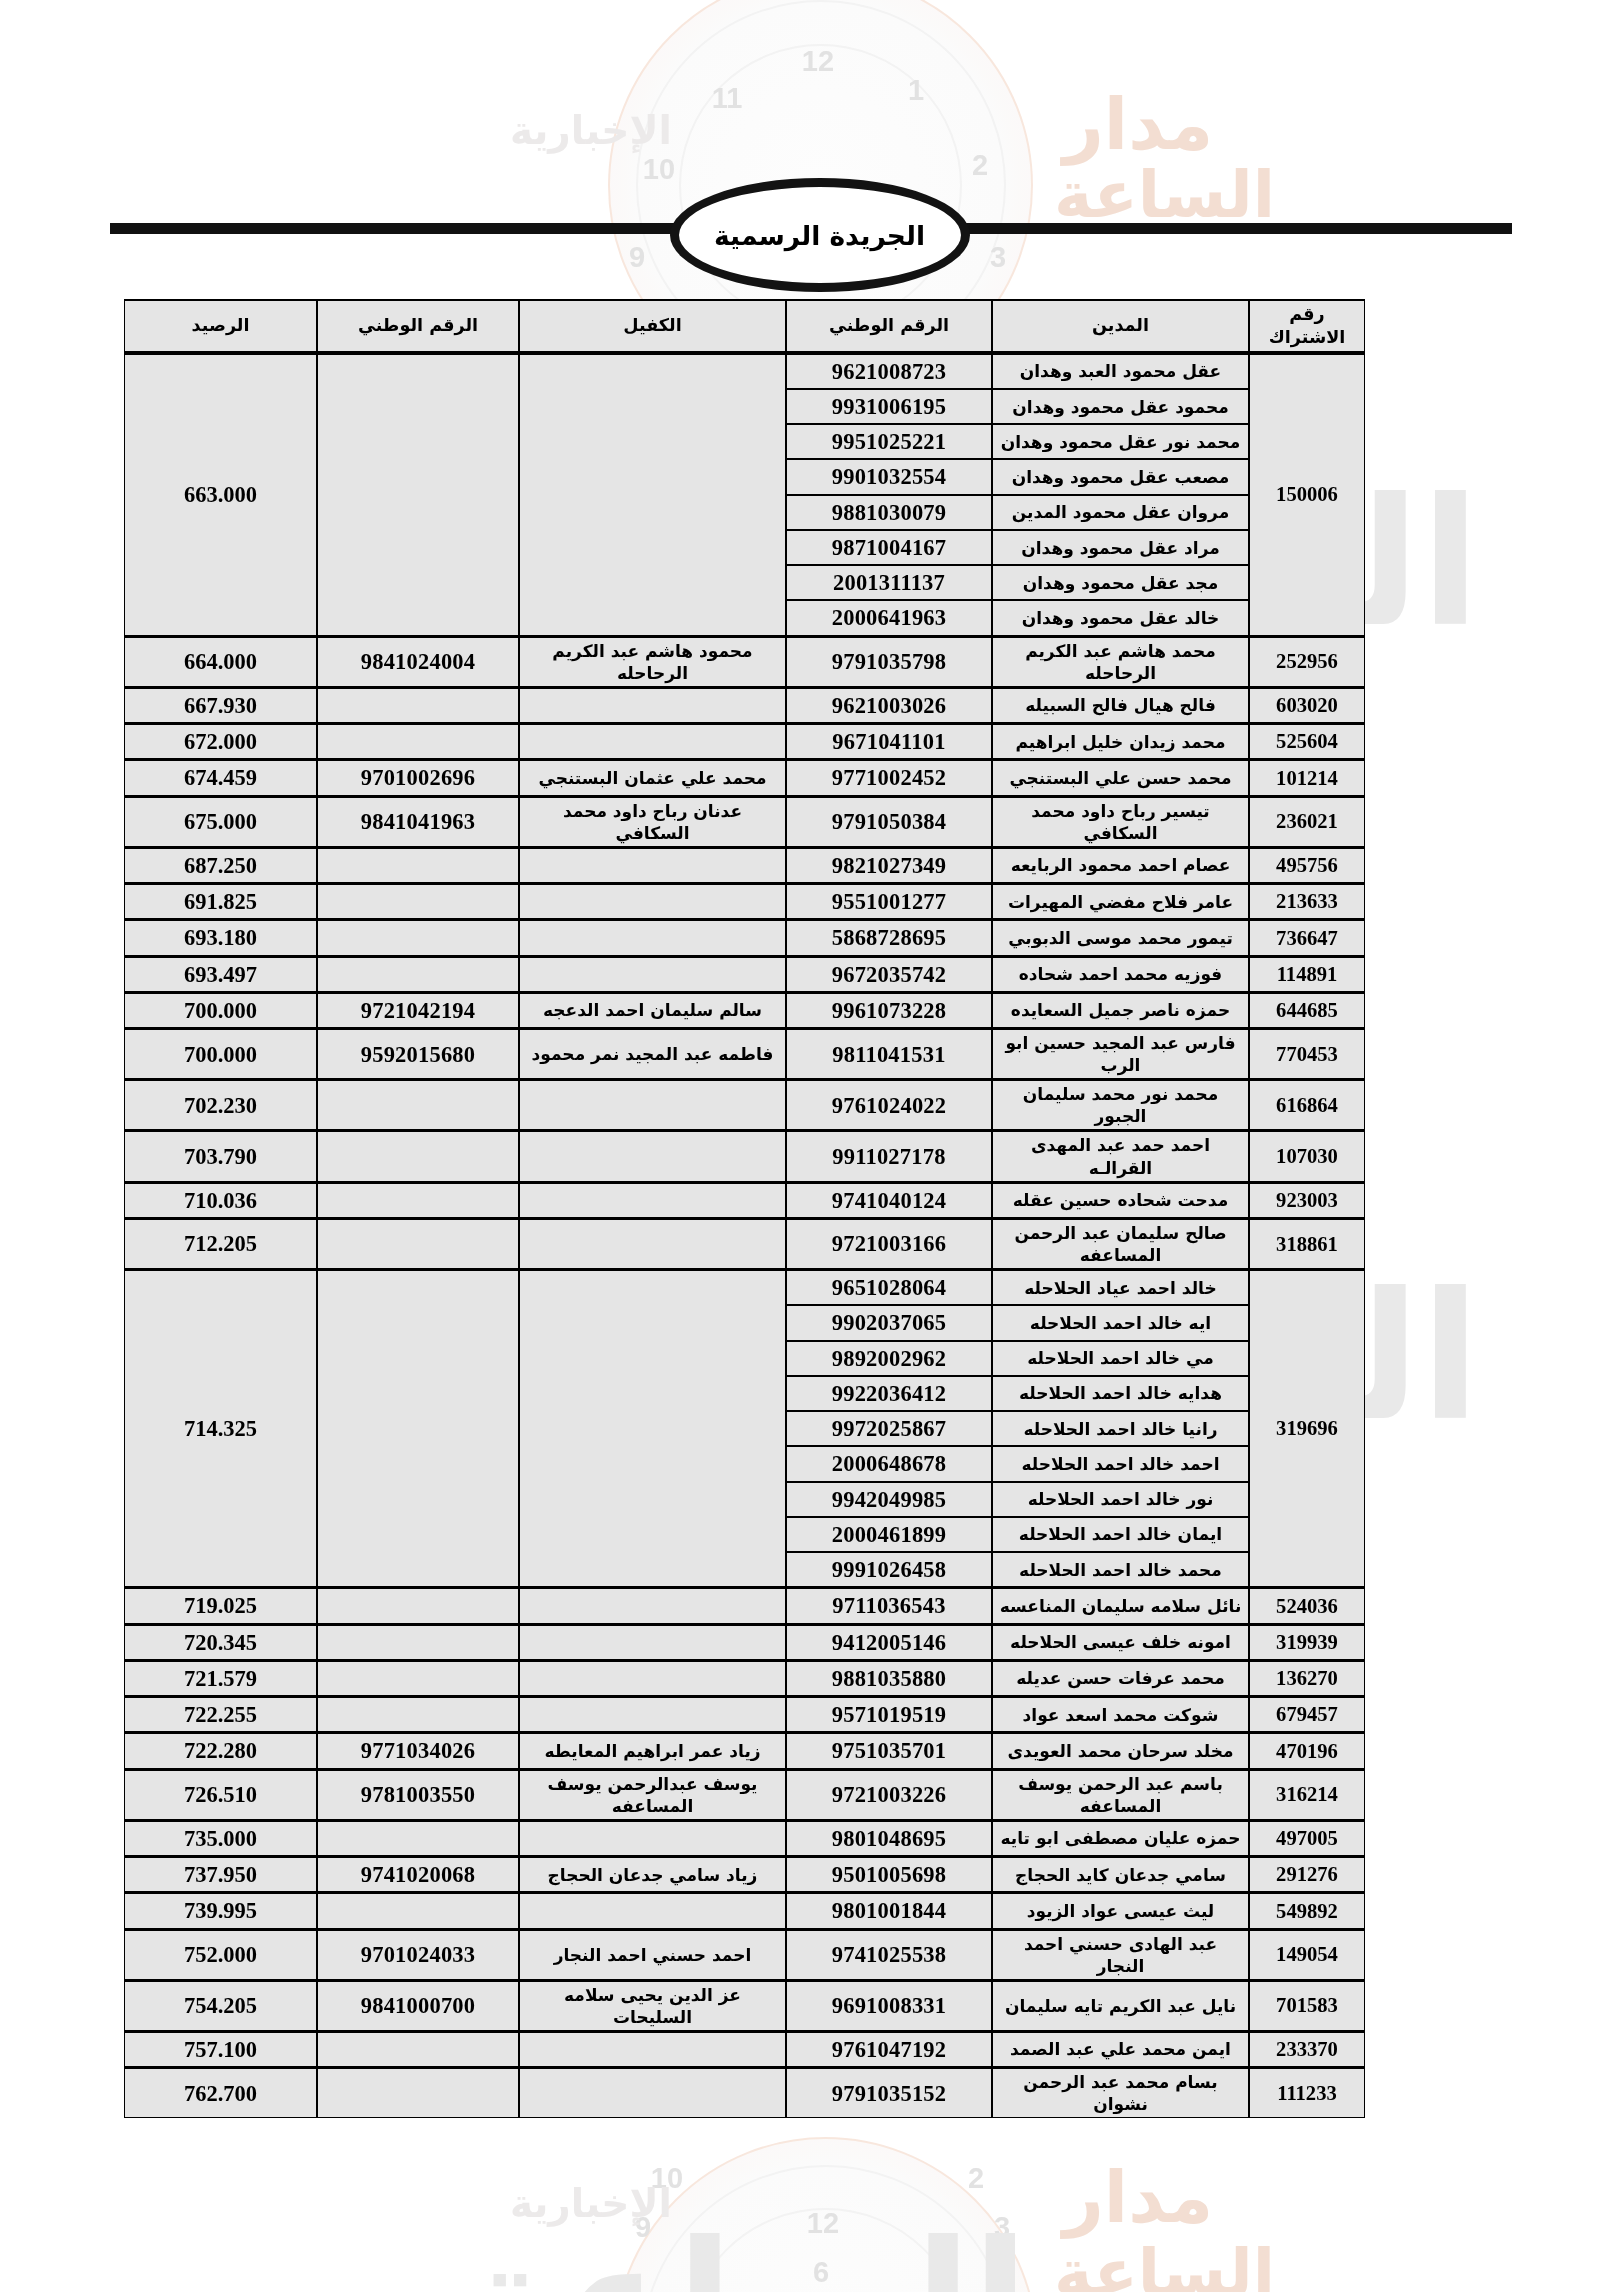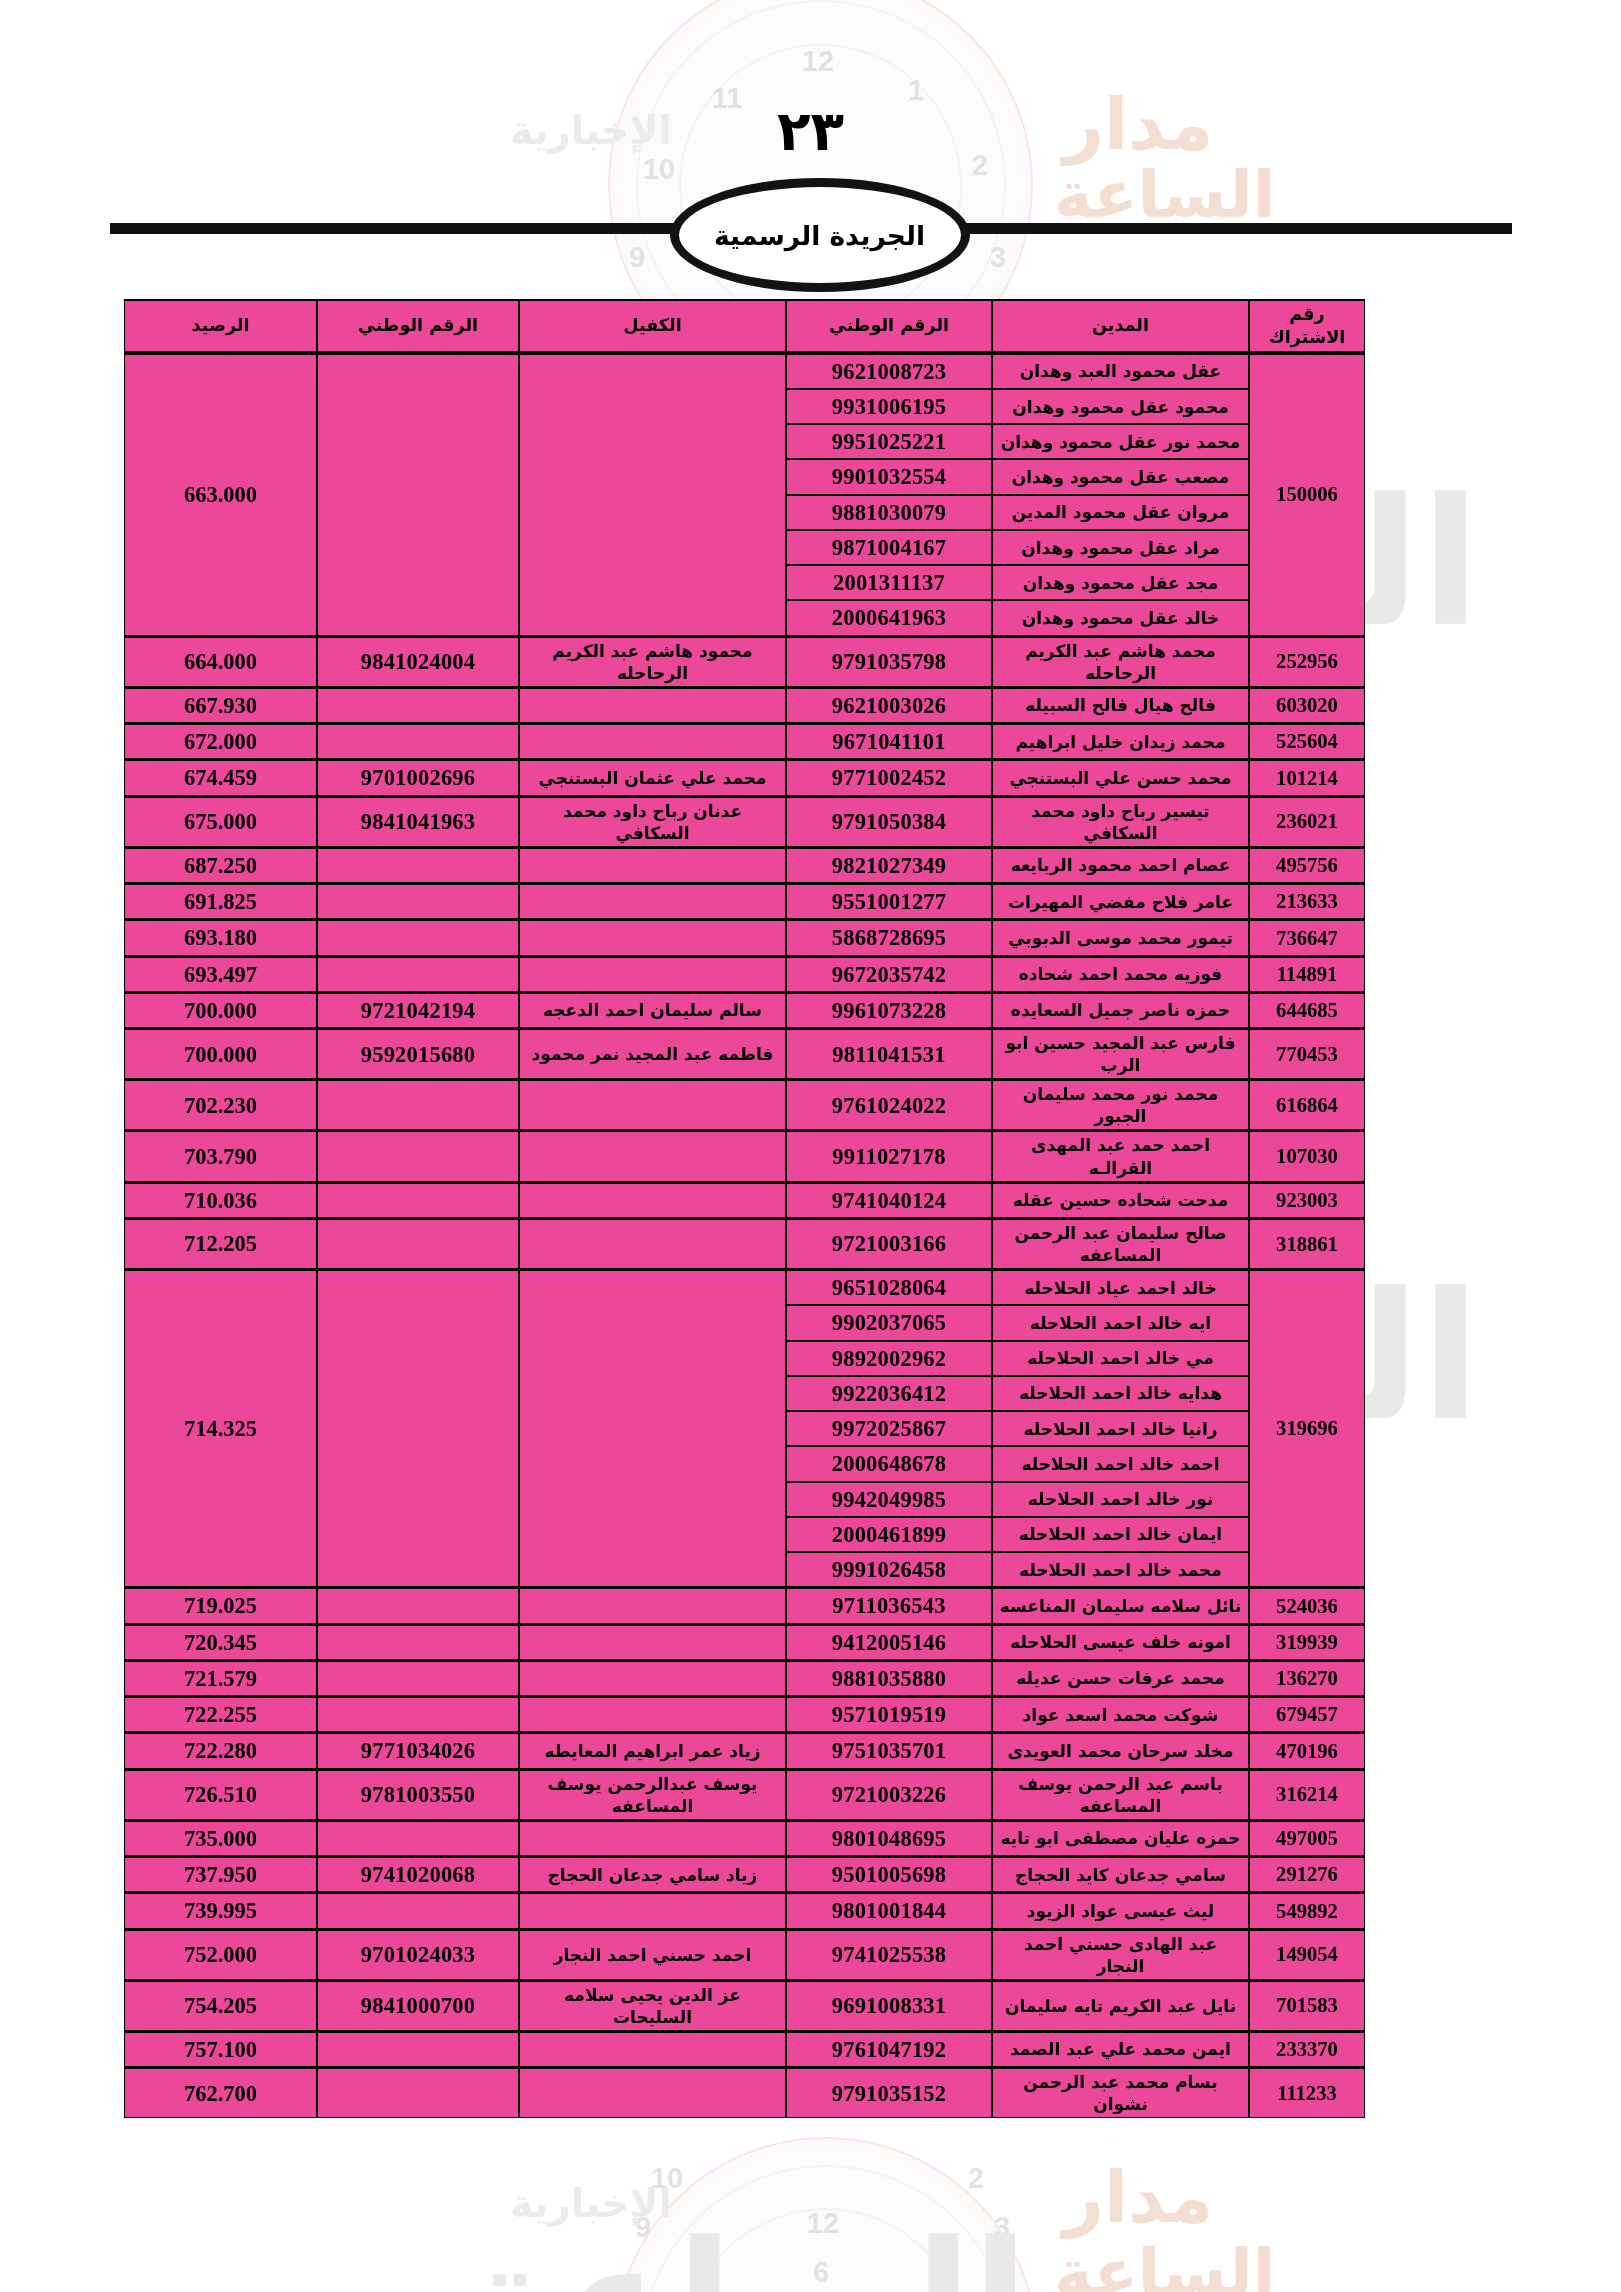--- a/index.html
+++ b/index.html
@@ -126,21 +126,21 @@
     top: 299px;
     left: 125px;
     width: 1240px;
     z-index: 3;
   }
   table.gz {
     width: 100%;
     border-collapse: separate;
     border-spacing: 0;
     table-layout: fixed;
-    background: #ec4899;
+    background: #e5e5e5;
   }
   table.gz th, table.gz td {
     border: 1px solid #000;
     padding: 2px 5.9px;
     text-align: center;
     vertical-align: middle;
     font-family: "DejaVu Sans", "Liberation Sans", sans-serif;
     font-weight: 700;
     font-size: 17px;
     line-height: 1.3;
@@ -263,21 +263,20 @@
   <div class="wm-big" style="left:882px; top:1255px; font-size:176px;">الساعة</div>
 
   <div class="wm-text-ar" style="left:510px; top:2181px; font-size:39px;">الإخبارية</div>
   <div class="wm-orange" style="left:1063px; top:2156px; font-size:71px;">مدار</div>
   <div class="wm-orange" style="left:1054px; top:2235px; font-size:65px;">الساعة</div>
 
   <div class="wm-big" style="left:461px; top:2205px; font-size:167px;">الساعة</div>
 </div>
 
 <div class="page-head">
-  <div class="page-number">٢٣</div>
   <div class="rule"></div>
   <div class="gazette-oval">
     <span>الجريدة الرسمية</span>
   </div>
 </div>
 
 <div class="table-wrap">
   <table class="gz">
     <colgroup>
       <col class="c-sub">

